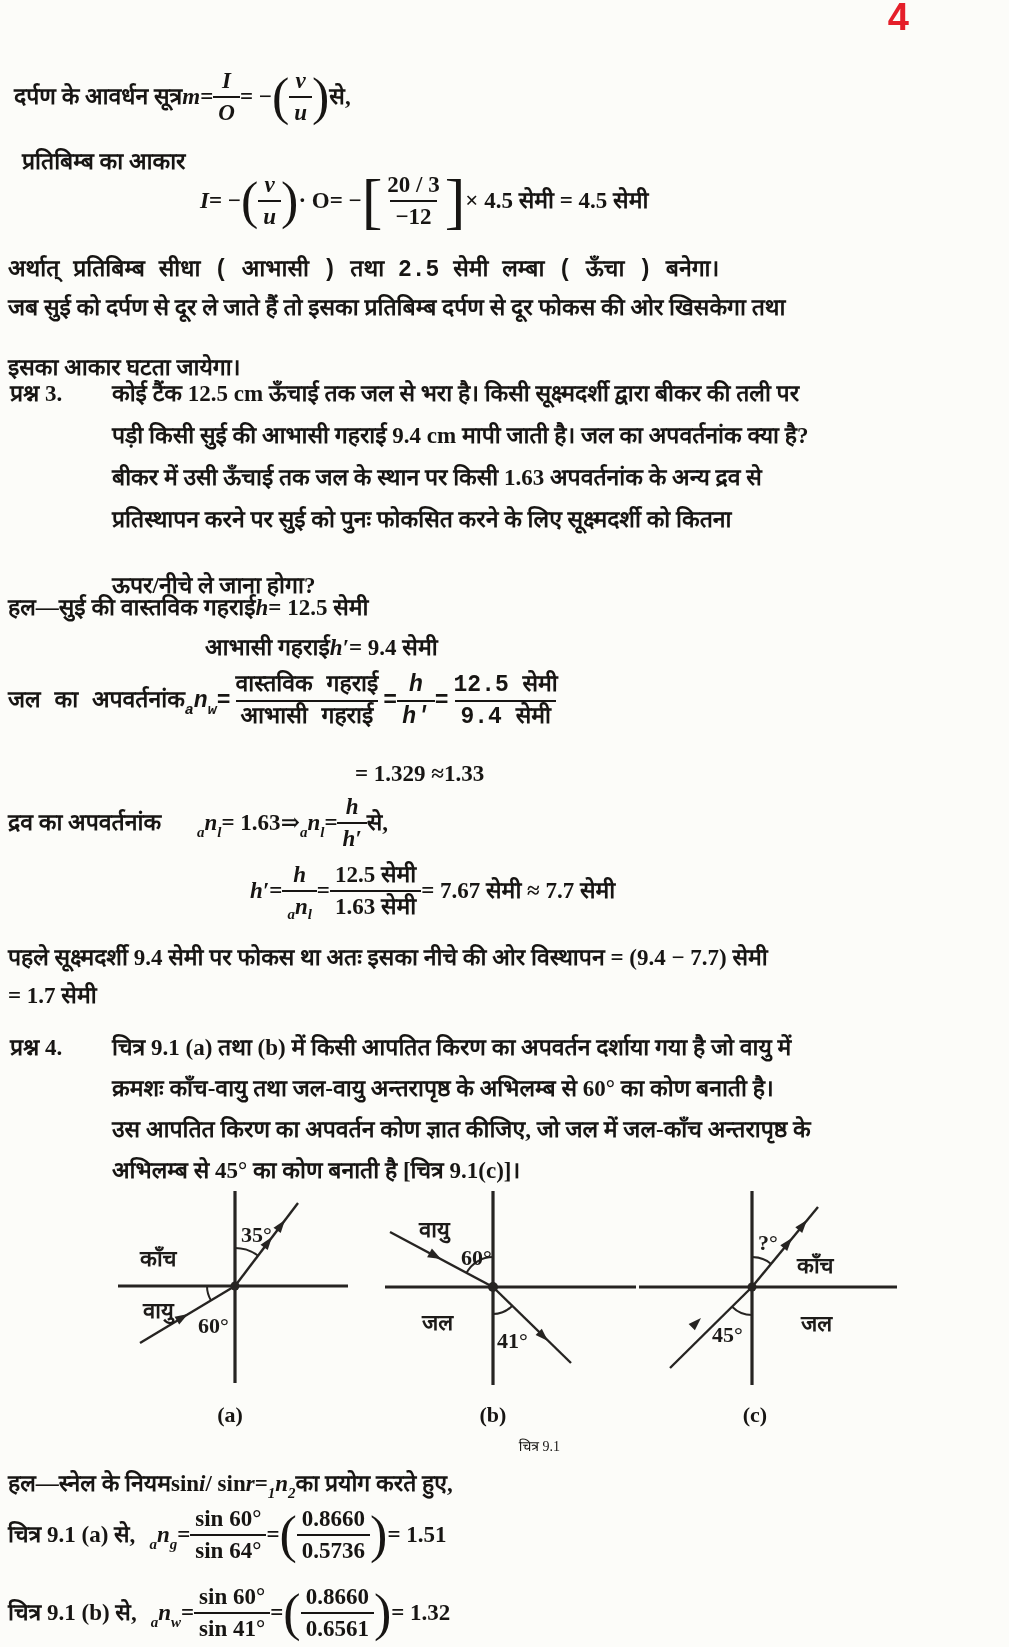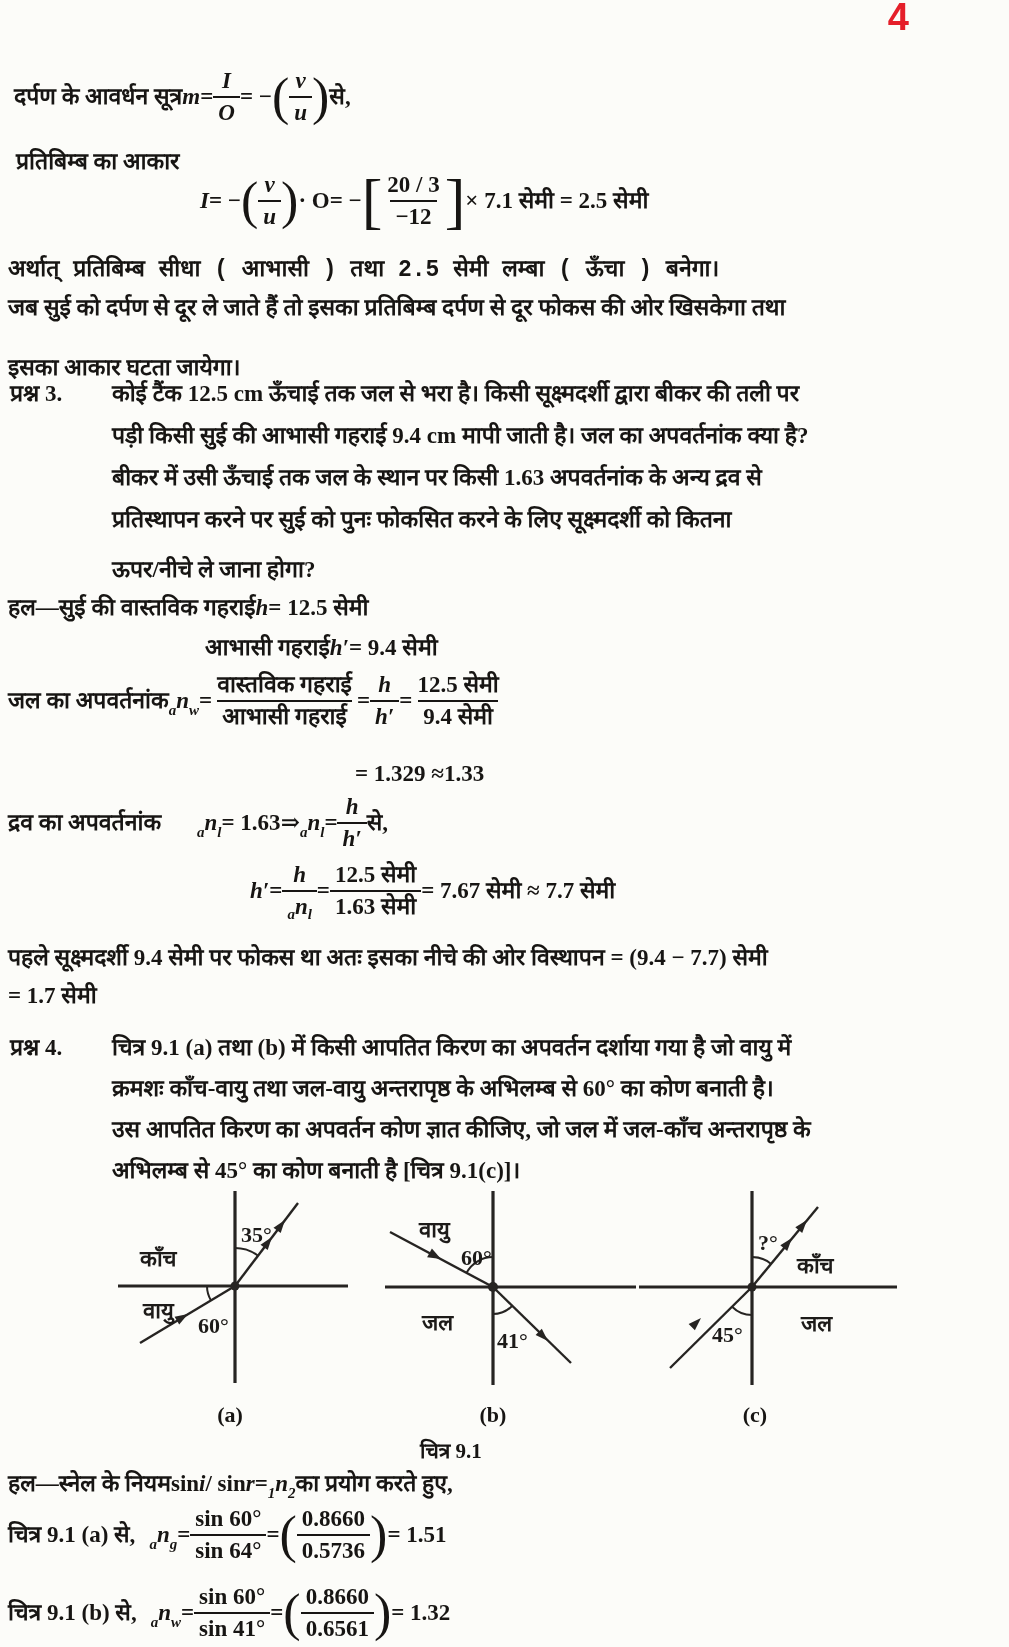--- a/index.html
+++ b/index.html
@@ -13,21 +13,21 @@
   .hv{font-weight:800;}
   .frac{display:inline-flex;flex-direction:column;align-items:center;text-align:center;line-height:1.15;}
   .frac .num{padding:0 5px 2px;}
   .frac .den{border-top:2.5px solid #171513;padding:2px 5px 0;}
   .bigp{font-size:52px;font-weight:400;line-height:1;}
   .bigb{font-size:62px;font-weight:400;line-height:1;}
   .pre{font-size:15px;position:relative;top:7px;font-style:italic;font-weight:700;}
   .frac .pre{top:5px;}
   .nsub{display:inline-block;}
   .dlabel{position:absolute;width:90px;text-align:center;font-size:22px;font-weight:700;}
-  .fig-cap{position:absolute;width:140px;text-align:left;font-size:21px;font-weight:700;}
+  .fig-cap{position:absolute;width:140px;text-align:right;font-size:14px;font-weight:400;}
   svg{position:absolute;overflow:visible;}
   svg text{font-size:22px;font-weight:700;fill:#1d1b19;font-family:"Liberation Serif","DejaVu Serif",serif;}
   svg .stroke{stroke:#262422;fill:none;}
 </style>
 </head>
 <body>
 
 <div class="page">
 
   <div class="pageno" style="color:#e51f2a;">4</div>
@@ -43,42 +43,42 @@
     <span>= −</span>
     <span class="bigp">(</span>
     <span class="frac">
       <span class="num it">v</span>
       <span class="den it">u</span>
     </span>
     <span class="bigp">)</span>
     <span>से,</span>
   </div>
 
-  <div class="line" style="left:16px;top:148px;">
+  <div class="line" style="left:22px;top:148px;">
     <span>प्रतिबिम्ब का आकार</span>
   </div>
 
   <div class="line" style="left:200px;top:170px;">
     <span class="it hv">I</span>
     <span>= −</span>
     <span class="bigp">(</span>
     <span class="frac">
       <span class="num it">v</span>
       <span class="den it">u</span>
     </span>
     <span class="bigp">)</span>
     <span>· O</span>
     <span>= −</span>
     <span class="bigb">[</span>
     <span class="frac">
       <span class="num">20 / 3</span>
       <span class="den">−12</span>
     </span>
     <span class="bigb">]</span>
-    <span>× 7.1 सेमी = 2.5 सेमी</span>
+    <span>× 4.5 सेमी = 4.5 सेमी</span>
   </div>
 
   <div class="line" style="left:8px;top:256px;font-family:Liberation Mono, monospace;">
     <span>अर्थात् प्रतिबिम्ब सीधा ( आभासी ) तथा 2.5 सेमी लम्बा ( ऊँचा ) बनेगा।</span>
   </div>
   <div class="line" style="left:8px;top:294px;">
     <span>जब सुई को दर्पण से दूर ले जाते हैं तो इसका प्रतिबिम्ब दर्पण से दूर फोकस की ओर खिसकेगा तथा</span>
   </div>
   <div class="line" style="left:8px;top:332px;margin-top:22px;">
     <span>इसका आकार घटता जायेगा।</span>
@@ -92,38 +92,38 @@
   </div>
   <div class="line hv" style="left:112px;top:422px;">
     <span>पड़ी किसी सुई की आभासी गहराई 9.4 cm मापी जाती है। जल का अपवर्तनांक क्या है?</span>
   </div>
   <div class="line hv" style="left:112px;top:464px;">
     <span>बीकर में उसी ऊँचाई तक जल के स्थान पर किसी 1.63 अपवर्तनांक के अन्य द्रव से</span>
   </div>
   <div class="line hv" style="left:112px;top:506px;">
     <span>प्रतिस्थापन करने पर सुई को पुनः फोकसित करने के लिए सूक्ष्मदर्शी को कितना</span>
   </div>
-  <div class="line hv" style="left:112px;top:556px;">
+  <div class="line hv" style="left:112px;top:572px;">
     <span>ऊपर/नीचे ले जाना होगा?</span>
   </div>
 
   <div class="line" style="left:8px;top:594px;">
     <span class="hv">हल—</span>
     <span>सुई की वास्तविक गहराई</span>
     <span class="it">h</span>
     <span>= 12.5 सेमी</span>
   </div>
 
   <div class="line" style="left:205px;top:634px;">
     <span>आभासी गहराई</span>
     <span class="it">h′</span>
     <span>= 9.4 सेमी</span>
   </div>
 
-  <div class="line" style="left:8px;top:672px;">
+  <div class="line" style="left:8px;top:672px;font-family:Liberation Mono, monospace;">
     <span>जल का अपवर्तनांक</span>
     <span class="nsub"><span class="pre">a</span><span class="it">n</span><span class="pre">w</span></span>
     <span>=</span>
     <span class="frac">
       <span class="num">वास्तविक गहराई</span>
       <span class="den">आभासी गहराई</span>
     </span>
     <span>=</span>
     <span class="frac">
       <span class="num it">h</span>

